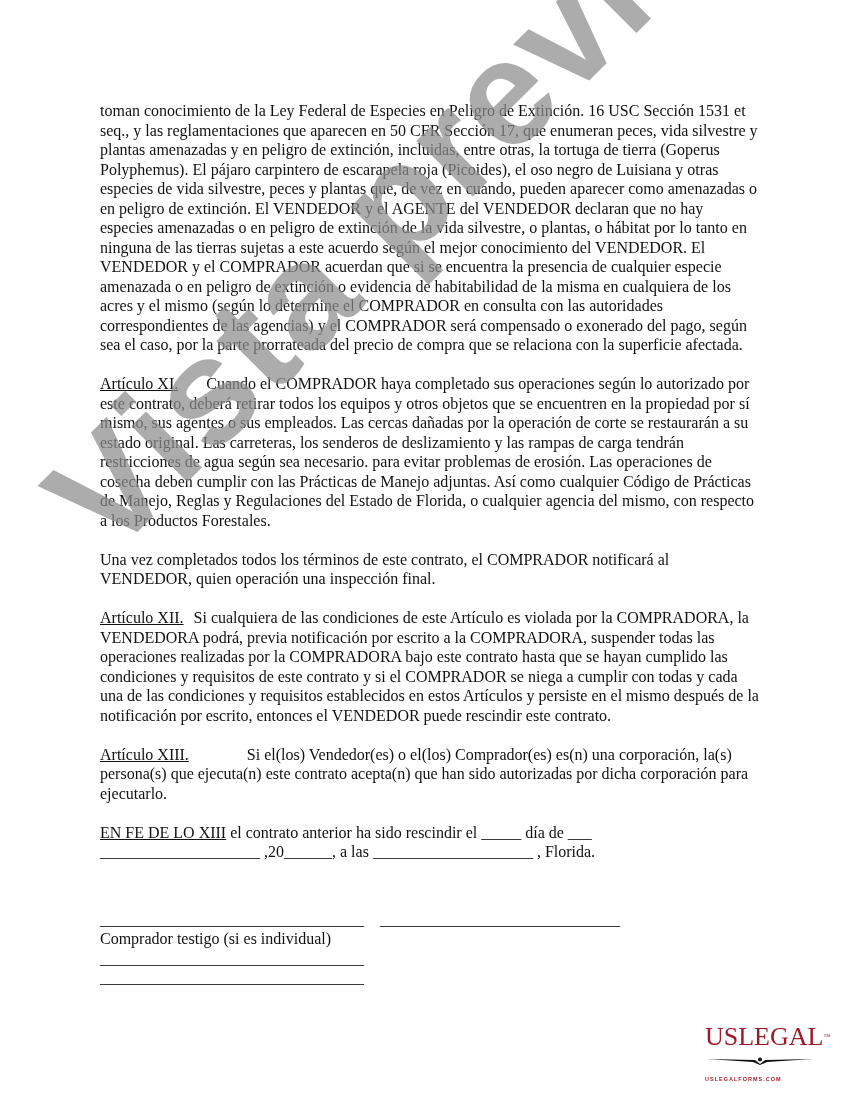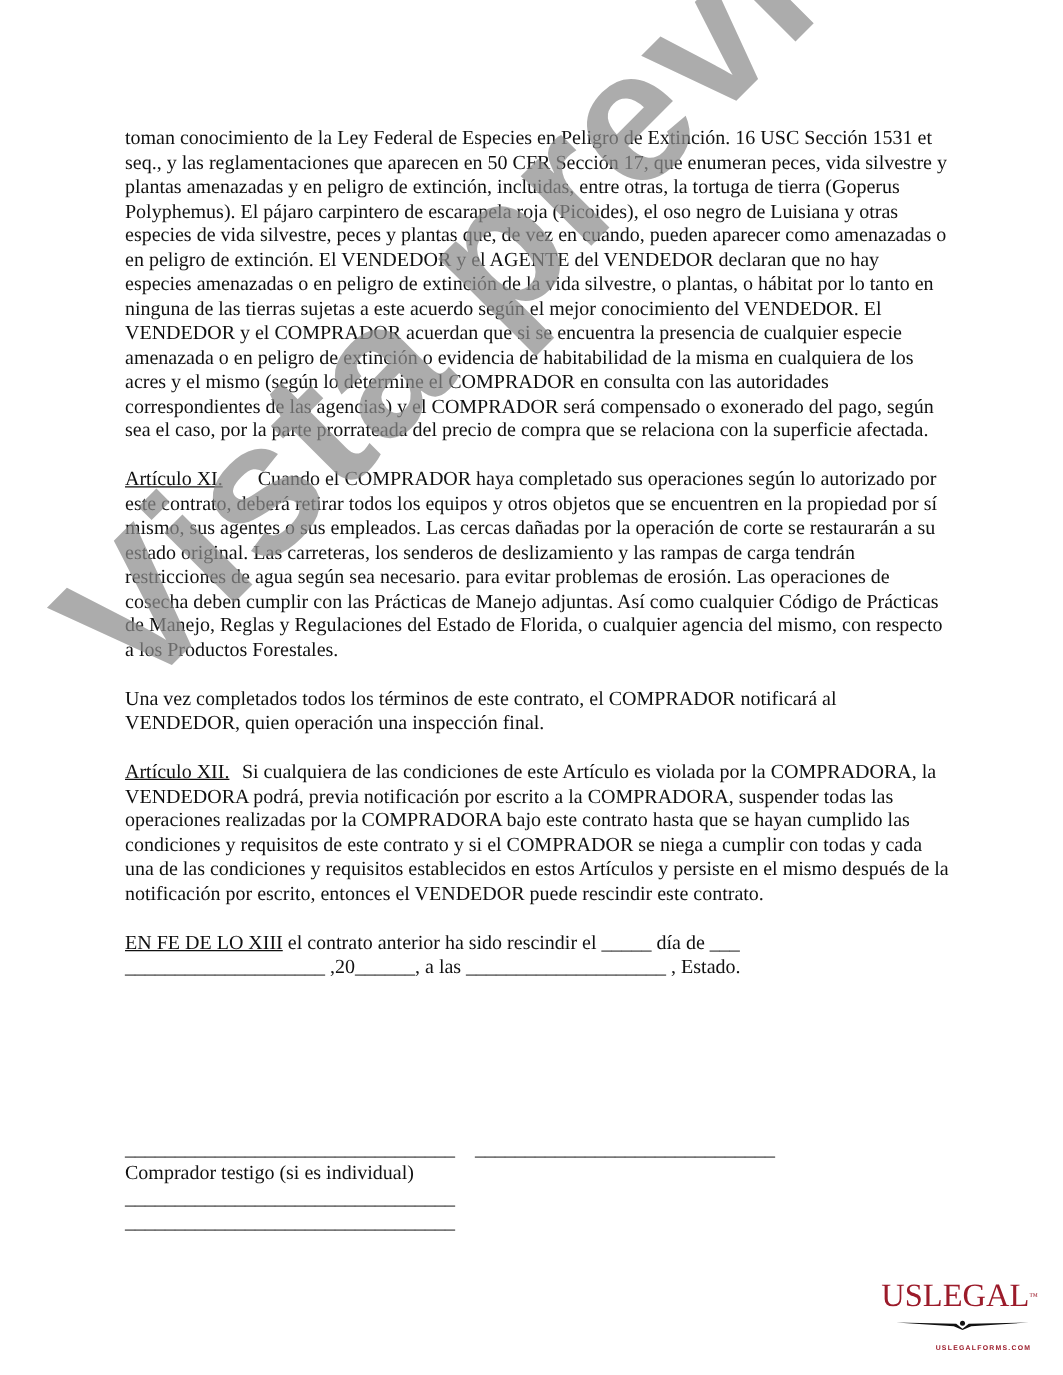--- a/index.html
+++ b/index.html
@@ -16,21 +16,21 @@
     .tab-wide { display: inline-block; width: 58px; }
     .sigrow { position: absolute; left: 100px; font-size: 16px; line-height: 19.5px; white-space: pre; }
     .watermark {
       position: absolute; left: 20px; top: 470px; width: 900px;
       transform: rotate(-45deg); transform-origin: 0 0;
       font-family: "Liberation Sans", "DejaVu Sans", sans-serif;
       font-weight: bold; font-size: 150px; letter-spacing: 2px;
       color: rgba(140,140,140,0.72); white-space: nowrap; pointer-events: none;
       line-height: 1;
     }
-    .logo { position: absolute; left: 705px; top: 1024px; width: 120px; height: 44px; text-align: right; }
+    .logo { position: absolute; left: 705px; top: 1024px; width: 120px; height: 44px; text-align: left; }
     .logo-text {
       font-family: "Liberation Serif", "DejaVu Serif", serif; font-size: 26px; color: #9b1b2a;
       letter-spacing: 0px; line-height: 26px;
     }
     .logo-tm { font-size: 7px; vertical-align: top; color: #9b1b2a; }
     .logo-wings { height: 8px; margin-top: 1px; }
     .logo-url {
       font-family: "Liberation Sans", "DejaVu Sans", sans-serif; font-size: 5.5px; color: #9b1b2a;
       letter-spacing: 1px; font-weight: bold; margin-top: 0px;
     }
@@ -45,24 +45,27 @@
     <p class="para">
       <span class="ul">Artículo XI.</span><span class="ul tab"></span><span class="tab"></span><span>Cuando el COMPRADOR haya completado sus operaciones según lo autorizado por este contrato, deberá retirar todos los equipos y otros objetos que se encuentren en la propiedad por sí mismo, sus agentes o sus empleados. Las cercas dañadas por la operación de corte se restaurarán a su estado original. Las carreteras, los senderos de deslizamiento y las rampas de carga tendrán restricciones de agua según sea necesario. para evitar problemas de erosión. Las operaciones de cosecha deben cumplir con las Prácticas de Manejo adjuntas. Así como cualquier Código de Prácticas de Manejo, Reglas y Regulaciones del Estado de Florida, o cualquier agencia del mismo, con respecto a los Productos Forestales.</span>
     </p>
 
     <p class="para">Una vez completados todos los términos de este contrato, el COMPRADOR notificará al VENDEDOR, quien operación una inspección final.</p>
 
     <p class="para">
       <span class="ul">Artículo XII.</span><span class="ul" style="display:inline-block;width:4px"></span><span style="display:inline-block;width:6px"></span><span>Si cualquiera de las condiciones de este Artículo es violada por la COMPRADORA, la VENDEDORA podrá, previa notificación por escrito a la COMPRADORA, suspender todas las operaciones realizadas por la COMPRADORA bajo este contrato hasta que se hayan cumplido las condiciones y requisitos de este contrato y si el COMPRADOR se niega a cumplir con todas y cada una de las condiciones y requisitos establecidos en estos Artículos y persiste en el mismo después de la notificación por escrito, entonces el VENDEDOR puede rescindir este contrato.</span>
     </p>
 
+    <p class="para">
+      <span class="ul">Artículo XIII.</span><span class="tab-wide"></span><span>Si el(los) Vendedor(es) o el(los) Comprador(es) es(n) una corporación, la(s) persona(s) que ejecuta(n) este contrato acepta(n) que han sido autorizadas por dicha corporación para ejecutarlo.</span>
+    </p>
 
     <p class="para">
       <span class="ul">EN FE DE LO XIII</span><span> el contrato anterior ha sido rescindir el _____ día de ___</span><br>
-      <span>____________________ ,20______, a las ____________________ , Estado.</span>
+      <span>____________________ ,20______, a las ____________________ , Florida.</span>
     </p>
   </div>
 
   <div class="sigrow" style="top:929px;">Comprador testigo (si es individual)</div>
   <div class="sigrow" style="top:910px;"><span>_________________________________</span>    <span>______________________________</span></div>
   <div class="sigrow" style="top:949px;">_________________________________</div>
   <div class="sigrow" style="top:968px;">_________________________________</div>
 
   <div class="watermark">Vista previa</div>
 

